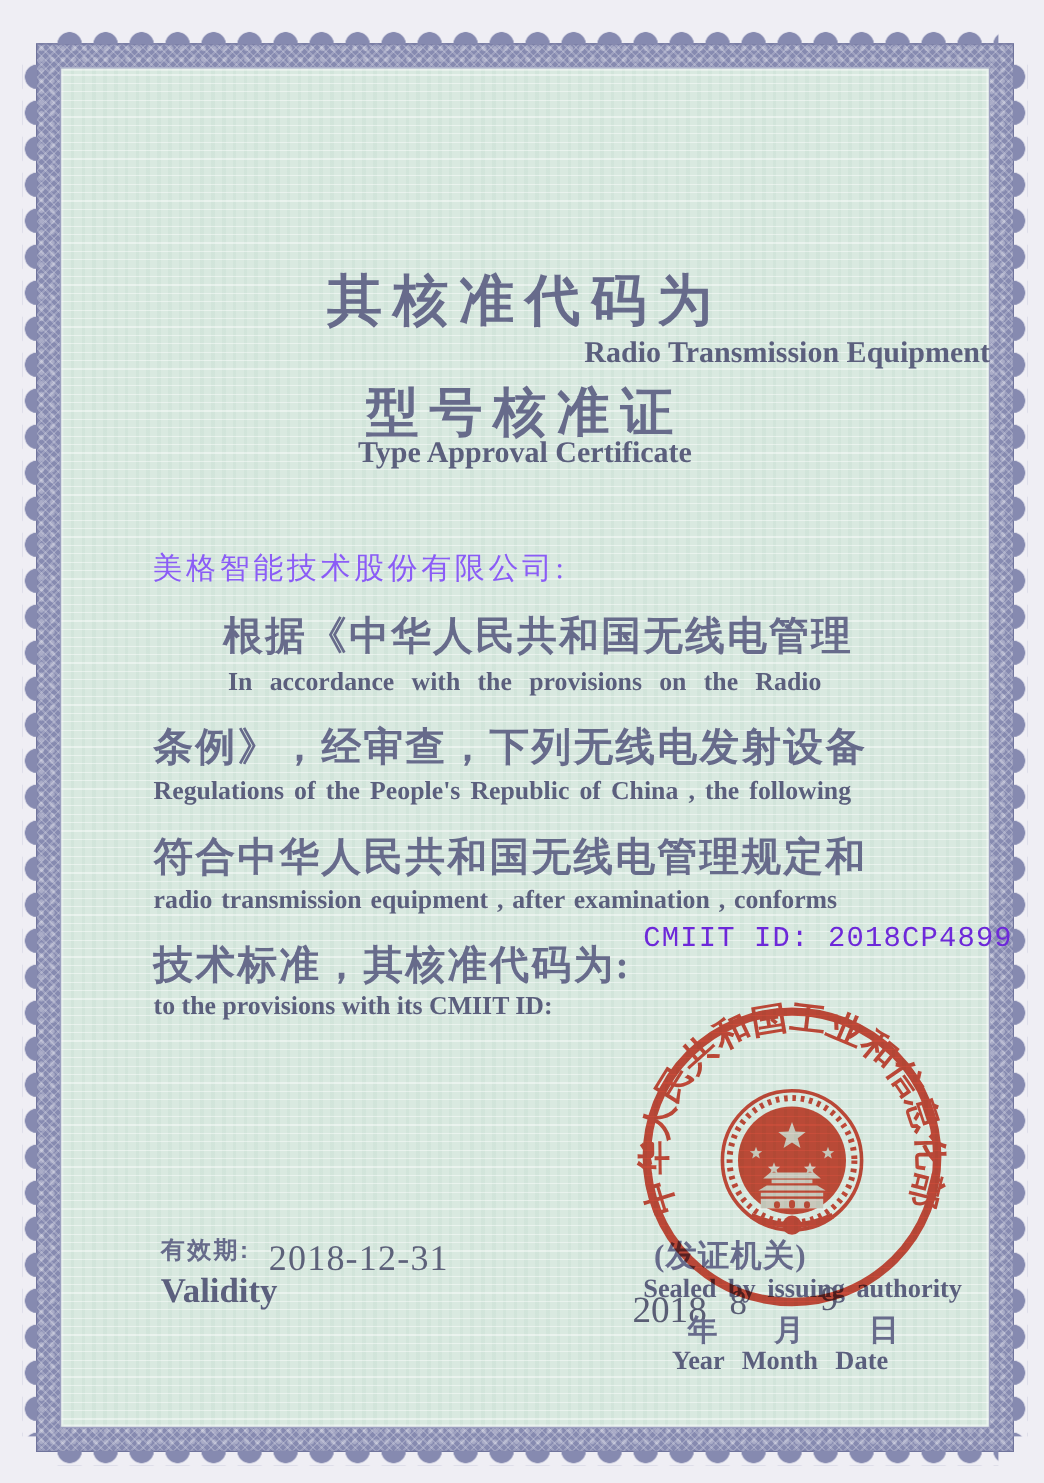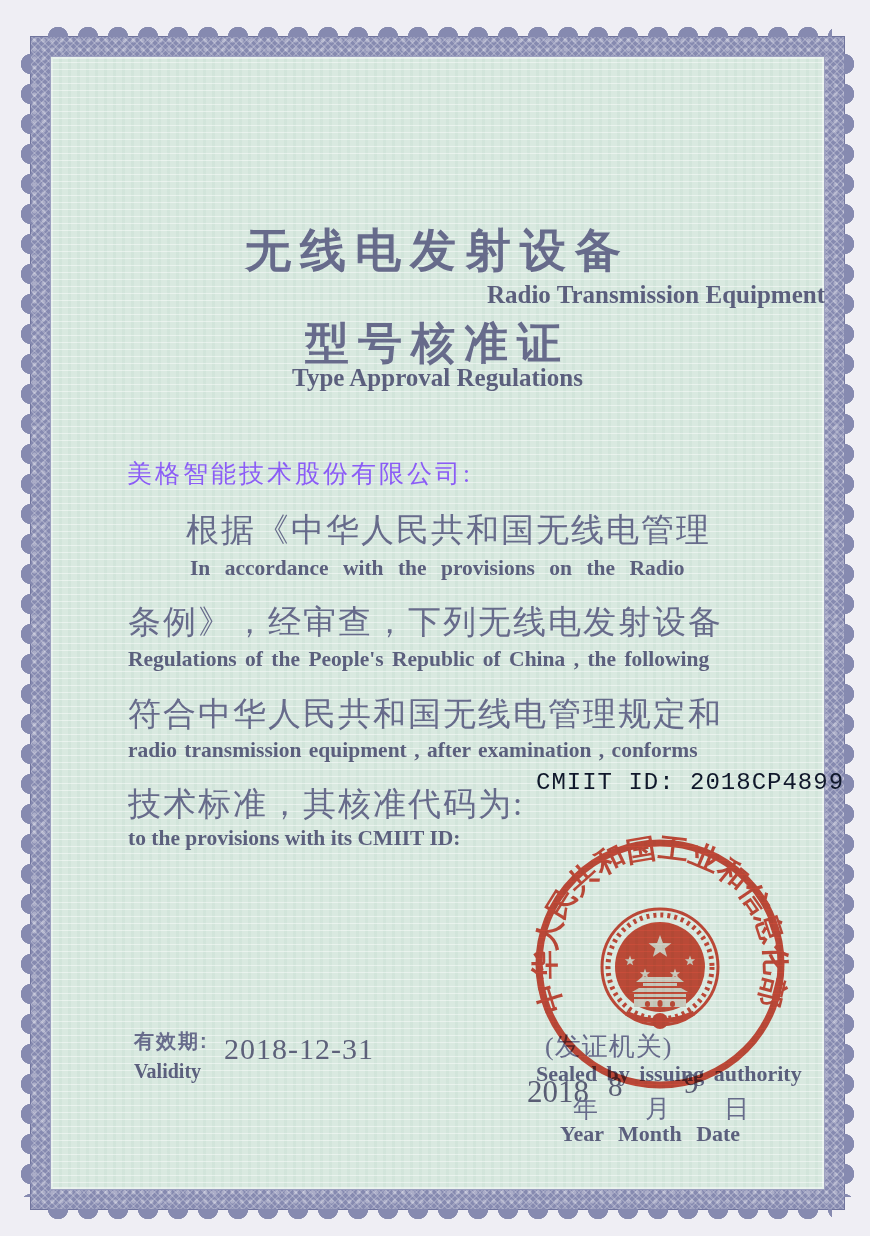--- a/index.html
+++ b/index.html
@@ -36,46 +36,46 @@
   #paper{
     position:absolute;left:20px;top:20px;right:20px;bottom:20px;
     background:
       repeating-linear-gradient(0deg, rgba(255,255,255,.45) 0 1px, transparent 1px 7px),
       repeating-linear-gradient(90deg, rgba(176,208,192,.18) 0 3px, transparent 3px 9px),
       #d9e9e0;
     box-shadow:0 0 0 1px #9ea1c0 inset, 0 0 0 3px rgba(255,255,255,.45) inset;
   }
   
   .zh-hei{font-family:"Liberation Sans", sans-serif;font-weight:bold;color:#676b8b;}
-  .zh-song{font-family:"Liberation Serif", serif;font-weight:normal;color:#676b8b;}
+  .zh-song{font-family:"Liberation Serif", serif;font-weight:bold;color:#676b8b;}
   .en-serif{font-family:"Liberation Serif", serif;font-weight:bold;color:#5b5f7d;}
   .center{left:50px;width:775px;text-align:center;}
   #title-zh{top:220px;font-size:46px;letter-spacing:9px;}
   #title-en{top:281px;font-size:25px;text-align:right;}
   #subtitle-zh{top:314px;font-size:44px;letter-spacing:9px;}
   #subtitle-en{top:364px;font-size:25px;}
   #addressee{left:127px;top:457px;font-size:25px;letter-spacing:3px;
     font-family:"Liberation Serif", serif;font-weight:normal;color:#8b5cf6;}
   .body-zh{font-size:33px;letter-spacing:2px;white-space:nowrap;}
   .body-en{font-size:21.5px;white-space:nowrap;}
   #l1zh{left:186px;top:508px;}
   #l1en{left:190px;top:556px;word-spacing:9px;}
   #l2zh{left:128px;top:600px;}
   #l2en{left:128px;top:647px;word-spacing:3px;}
   #l3zh{left:128px;top:692px;}
   #l3en{left:128px;top:738px;word-spacing:2px;}
   #l4zh{left:128px;top:782px;}
   #l4en{left:128px;top:826px;}
   #cmiit{left:536px;top:769px;font-size:24px;letter-spacing:1px;
-    font-family:"Liberation Mono", monospace;color:#0f172a;white-space:nowrap;}
+    font-family:"Liberation Mono", monospace;color:#6d28d9;white-space:nowrap;}
   
   #validity-zh{left:134px;top:1028px;font-size:20px;letter-spacing:2px;}
   #validity-value{left:224px;top:1032px;font-size:30px;letter-spacing:1px;
     color:#5d617a;font-family:"Liberation Serif", serif;}
-  #validity-en{left:134px;top:1060px;font-size:20px;}
+  #validity-en{left:134px;top:1060px;font-size:29px;}
   
   #fzjg{left:545px;top:1029px;width:212px;font-size:26px;letter-spacing:1px;}
   #sealed-by{left:536px;top:1061px;font-size:22px;word-spacing:4px;white-space:nowrap;}
   .datenum{font-family:"Liberation Serif", serif;color:#595d74;}
   #d-year{left:527px;top:1074px;font-size:31px;}
   #d-year-l{left:573px;top:1092px;font-size:25px;}
   #d-month{left:608px;top:1070px;font-size:29px;}
   #d-month-l{left:645px;top:1092px;font-size:25px;}
   #d-day{left:684px;top:1067px;font-size:29px;}
   #d-day-l{left:724px;top:1092px;font-size:25px;}
@@ -87,24 +87,24 @@
 <body>
 
 <div id="cert" class="abs">
   <div class="scallop sc-top"></div>
   <div class="scallop sc-bottom"></div>
   <div class="scallop sc-left"></div>
   <div class="scallop sc-right"></div>
   <div id="paper"></div>
 </div>
 
-<div id="title-zh" class="abs center zh-hei">无线电发射设备</div>
+<div id="title-zh" class="abs center zh-hei">其核准代码为</div>
 <div id="title-en" class="abs center en-serif">Radio Transmission Equipment</div>
 <div id="subtitle-zh" class="abs center zh-hei">型号核准证</div>
-<div id="subtitle-en" class="abs center en-serif">Type Approval Regulations</div>
+<div id="subtitle-en" class="abs center en-serif">Type Approval Certificate</div>
 
 <div id="addressee" class="abs">美格智能技术股份有限公司:</div>
 
 <div id="l1zh" class="abs zh-song body-zh">根据《中华人民共和国无线电管理</div>
 <div id="l1en" class="abs en-serif body-en">In accordance with the provisions on the Radio</div>
 <div id="l2zh" class="abs zh-song body-zh">条例》，经审查，下列无线电发射设备</div>
 <div id="l2en" class="abs en-serif body-en">Regulations of the People's Republic of China , the following</div>
 <div id="l3zh" class="abs zh-song body-zh">符合中华人民共和国无线电管理规定和</div>
 <div id="l3en" class="abs en-serif body-en">radio transmission equipment , after examination , conforms</div>
 <div id="l4zh" class="abs zh-song body-zh">技术标准，其核准代码为:</div>

